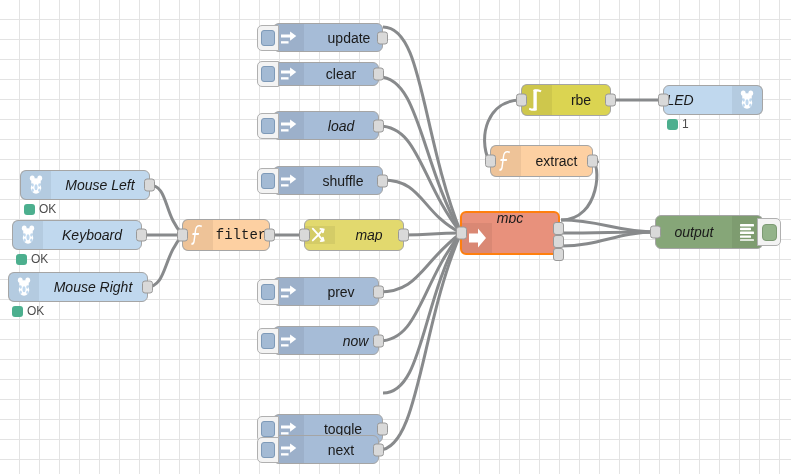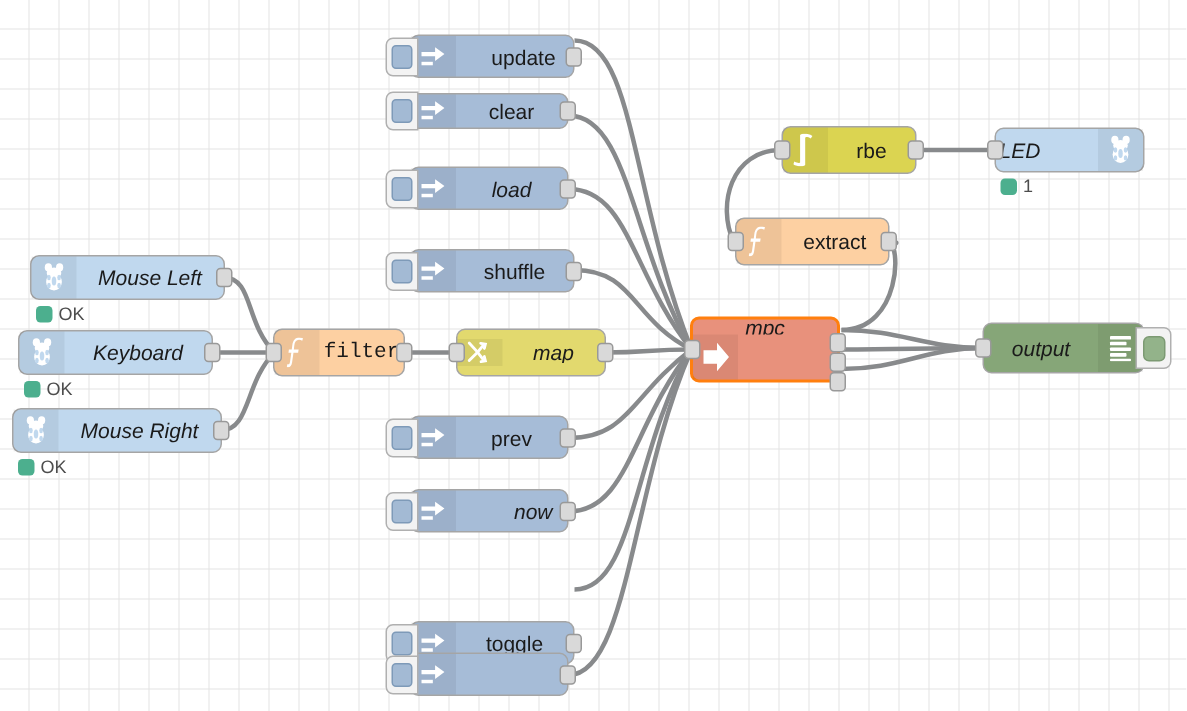--- a/index.html
+++ b/index.html
@@ -377,20 +377,23 @@
   <div class="node" style="left:273px; top:435px; width:106px; height:29px; background:#a6bcd7;">
     <div class="injbtn">
         <i></i>
       </div>
     <div class="nicon">
       <svg class="gl" width="18" height="16" viewBox="0 0 20 18" fill="#ffffff">
         <path d="M1 5.2 h10.2 v-3.6 l7 5.2 -7 5.2 v-3.6 h-10.2z"></path>
         <path d="M1 12.6 h8.5 v2.6 h-8.5z"></path>
       </svg>
     </div>
+    <div class="nbody">
+      <span class="nlabel">next</span>
+    </div>
     <span class="port out"></span>
   </div>
 
   <div class="node" style="left:521px; top:84px; width:90px; height:32px; background:#dbd451;">
     <div class="nicon">
       <svg class="gl" width="16" height="22" viewBox="0 0 16 22" fill="#ffffff">
         <rect x="4.4" y="0.8" width="3.4" height="20.4" rx="0.5"></rect>
         <path d="M4.4 1.2 C4.4 0.2 9 -0.6 12.6 1.6 l-1.1 1.7 C9.5 2.1 7.8 2.2 7.8 2.9z"></path>
         <path d="M7.8 20.8 C7.8 21.8 3.2 22.6 -0.4 20.4 l1.1 -1.7 C2.7 19.9 4.4 19.8 4.4 19.1z"></path>
       </svg>

